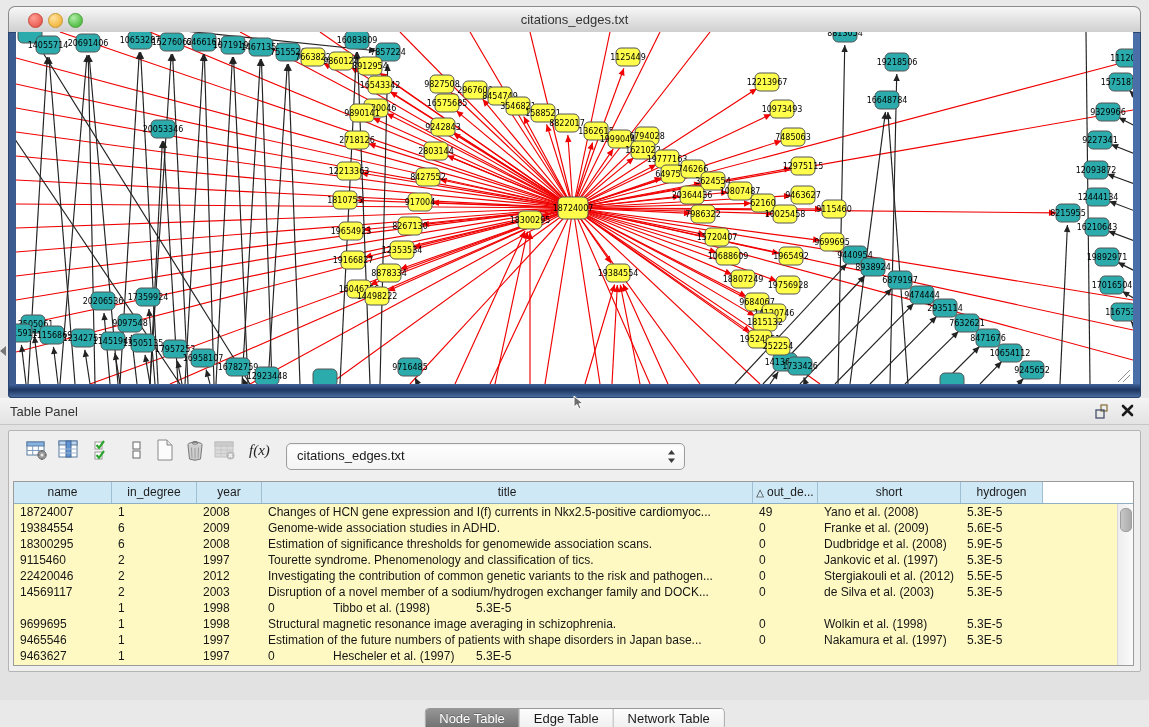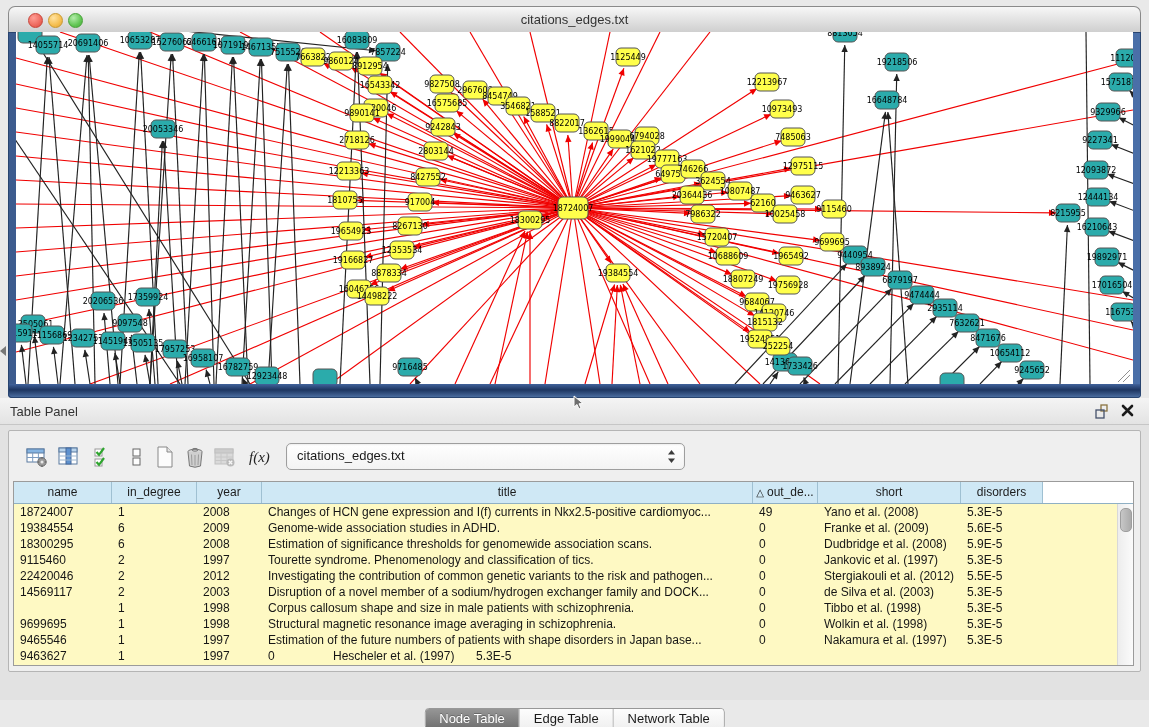--- a/index.html
+++ b/index.html
@@ -26,21 +26,21 @@
   
   .table-panel{position:absolute;left:0;top:398px;width:1149px;height:302px;background:#e2e2e2;}
   .panel-header{position:absolute;left:0;top:0;width:100%;height:26px;
                 background:linear-gradient(#f4f4f4,#e3e3e3);border-bottom:1px solid #c6c6c6;}
   .panel-title{position:absolute;left:10px;top:6px;font-size:13px;color:#333;}
   .ph-float{position:absolute;right:40px;top:5px;width:16px;height:16px;cursor:pointer;}
   .ph-close{position:absolute;right:14px;top:5px;width:15px;height:15px;cursor:pointer;}
   .panel-inner{position:absolute;left:8px;top:32px;width:1131px;height:240px;
                background:#efefef;border:1px solid #b5b5b5;border-radius:2px;}
   .toolbar{position:absolute;left:0;top:6px;width:100%;height:38px;}
-  .tb-icon{position:absolute;top:8px;width:24px;height:24px;cursor:pointer;}
+  .tb-icon{position:absolute;top:1px;width:24px;height:24px;cursor:pointer;}
   .combo{position:absolute;left:277px;top:6px;width:397px;height:25px;
          background:linear-gradient(#ffffff,#f3f3f3);border:1px solid #9e9e9e;border-radius:5px;
          box-shadow:inset 0 1px 2px rgba(0,0,0,.07);}
   .combo-text{position:absolute;left:10px;top:4px;font-size:13px;color:#1a1a1a;}
   .combo-arrows{position:absolute;right:8px;top:5px;}
   
   .table-box{position:absolute;left:4px;top:50px;width:1119px;height:183px;
              background:#fef9c3;border:1px solid #9b9b9b;overflow:hidden;}
   .thead{display:flex;height:21px;background:#cfe8f5;border-bottom:1px solid #8fb0c4;}
   .th{flex:0 0 auto;box-sizing:border-box;border-right:1px solid #9fc0d2;
@@ -945,21 +945,21 @@
       </div>
 
       <div class="table-box">
         <div class="thead" id="thead">
             <div class="th" style="width: 98px;">name</div>
             <div class="th" style="width: 85px;">in_degree</div>
             <div class="th" style="width: 65px;">year</div>
             <div class="th" style="width: 491px;">title</div>
             <div class="th" style="width: 65px;"><span class="sort">△</span>out_de...</div>
             <div class="th" style="width: 143px;">short</div>
-            <div class="th" style="width: 82px;">disorders</div>
+            <div class="th" style="width: 82px;">hydrogen</div>
             <div class="th th-fill"></div>
           </div>
         <div id="tbody">
             <div class="trow">
               <div class="td" style="width: 98px;">18724007</div>
               <div class="td" style="width: 85px;">1</div>
               <div class="td" style="width: 65px;">2008</div>
               <div class="td" style="width: 491px;">Changes of HCN gene expression and I(f) currents in Nkx2.5-positive cardiomyoc...</div>
               <div class="td" style="width: 65px;">49</div>
               <div class="td" style="width: 143px;">Yano et al. (2008)</div>
@@ -1007,21 +1007,20 @@
               <div class="td" style="width: 65px;">2003</div>
               <div class="td" style="width: 491px;">Disruption of a novel member of a sodium/hydrogen exchanger family and DOCK...</div>
               <div class="td" style="width: 65px;">0</div>
               <div class="td" style="width: 143px;">de Silva et al. (2003)</div>
               <div class="td" style="width: 82px;">5.3E-5</div>
             </div>
             <div class="trow">
               <div class="td" style="width: 98px; margin-top: 27px;">9777169</div>
               <div class="td" style="width: 85px;">1</div>
               <div class="td" style="width: 65px;">1998</div>
-              <div class="td" style="width: 491px;">Corpus callosum shape and size in male patients with schizophrenia.</div>
               <div class="td" style="width: 65px;">0</div>
               <div class="td" style="width: 143px;">Tibbo et al. (1998)</div>
               <div class="td" style="width: 82px;">5.3E-5</div>
             </div>
             <div class="trow">
               <div class="td" style="width: 98px;">9699695</div>
               <div class="td" style="width: 85px;">1</div>
               <div class="td" style="width: 65px;">1998</div>
               <div class="td" style="width: 491px;">Structural magnetic resonance image averaging in schizophrenia.</div>
               <div class="td" style="width: 65px;">0</div>

